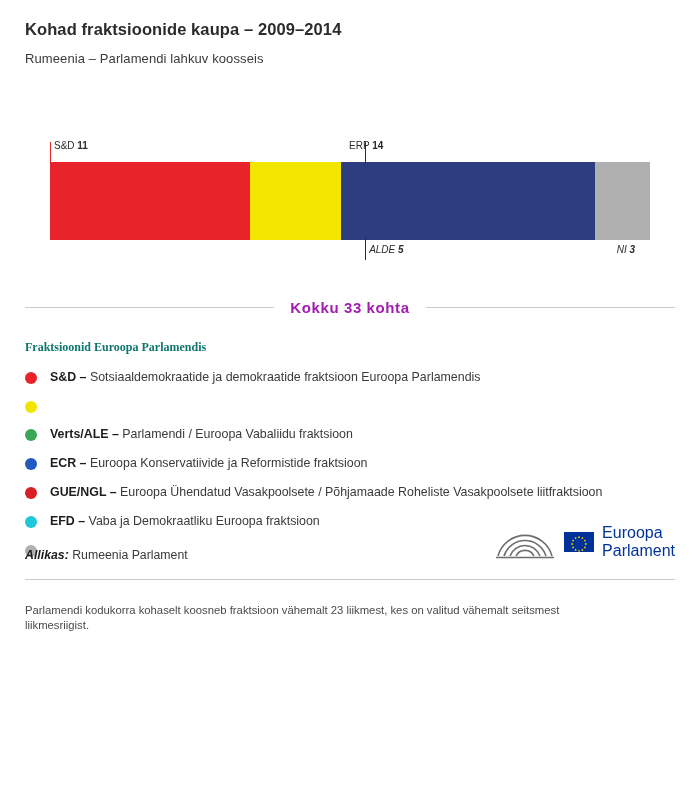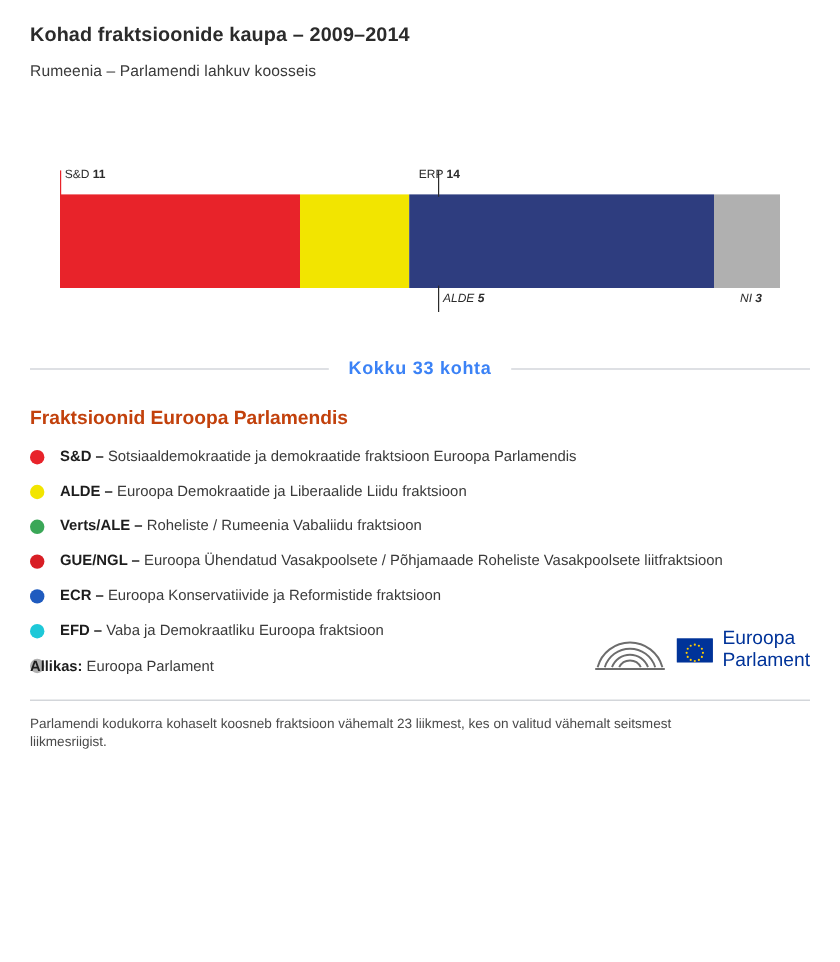--- a/index.html
+++ b/index.html
@@ -98,30 +98,31 @@
     background: #c9ccd2;
     left: 0;
     right: 0;
   }
   .total-text {
     position: relative;
     background: #ffffff;
     padding: 0 16px;
     font-size: 15px;
     font-weight: bold;
-    color: #3b82f6;
+    color: #a21caf;
     letter-spacing: 0.6px;
   }
 
   
   .legend-title {
-    font-size: 16px;
+    font-size: 12px;
     font-weight: bold;
     margin-top: 20px;
-    color: #c2410c;
+    color: #0f766e;
+    font-family: Liberation Serif, serif;
   }
   .legend {
     margin-top: 14px;
   }
   .legend-row {
     display: flex;
     align-items: flex-start;
     margin-bottom: 13px;
   }
   .dot {
@@ -145,37 +146,37 @@
 
   
   .foot-sep {
     border-top: 1px solid #c9ccd2;
     margin-top: 22px;
   }
   .note {
     font-size: 11.3px;
     line-height: 15px;
     color: #4a4a4a;
-    margin-top: 13px;
+    margin-top: 23px;
     max-width: 600px;
   }
   .source-row {
     position: absolute;
     left: 25px;
     right: 25px;
     bottom: 18px;
     display: flex;
     align-items: flex-end;
     justify-content: space-between;
   }
   .source {
     font-size: 12.3px;
     color: #3a3a3a;
   }
-  .source b { color: #1d1d1d; }
+  .source b { color: #1d1d1d; font-style: italic; }
   .ep-logo {
     display: flex;
     align-items: center;
   }
   .ep-mark {
     width: 62px;
     height: 40px;
     margin-right: 8px;
   }
   .ep-flag {
@@ -224,50 +225,49 @@
   </div>
 
   <div class="legend-title">Fraktsioonid Euroopa Parlamendis</div>
   <div class="legend" id="legend">
       <div class="legend-row">
         <span class="dot" style="background: rgb(232, 35, 42);"></span>
         <div class="legend-text"><span class="abbr">S&amp;D –</span><span> Sotsiaaldemokraatide ja demokraatide fraktsioon Euroopa Parlamendis</span></div>
       </div>
       <div class="legend-row">
         <span class="dot" style="background: rgb(242, 229, 0);"></span>
-        <div class="legend-text"><span class="abbr">ALDE –</span><span> Euroopa Demokraatide ja Liberaalide Liidu fraktsioon</span></div>
       </div>
       <div class="legend-row">
         <span class="dot" style="background: rgb(58, 167, 87);"></span>
-        <div class="legend-text"><span class="abbr">Verts/ALE –</span><span> Roheliste / Rumeenia Vabaliidu fraktsioon</span></div>
+        <div class="legend-text"><span class="abbr">Verts/ALE –</span><span> Parlamendi / Euroopa Vabaliidu fraktsioon</span></div>
+      </div>
+      <div class="legend-row">
+        <span class="dot" style="background: rgb(31, 91, 191);"></span>
+        <div class="legend-text"><span class="abbr">ECR –</span><span> Euroopa Konservatiivide ja Reformistide fraktsioon</span></div>
       </div>
       <div class="legend-row">
         <span class="dot" style="background: rgb(216, 30, 37);"></span>
         <div class="legend-text"><span class="abbr">GUE/NGL –</span><span> Euroopa Ühendatud Vasakpoolsete / Põhjamaade Roheliste Vasakpoolsete liitfraktsioon</span></div>
-      </div>
-      <div class="legend-row">
-        <span class="dot" style="background: rgb(31, 91, 191);"></span>
-        <div class="legend-text"><span class="abbr">ECR –</span><span> Euroopa Konservatiivide ja Reformistide fraktsioon</span></div>
       </div>
       <div class="legend-row">
         <span class="dot" style="background: rgb(30, 200, 216);"></span>
         <div class="legend-text"><span class="abbr">EFD –</span><span> Vaba ja Demokraatliku Euroopa fraktsioon</span></div>
       </div>
       <div class="legend-row">
         <span class="dot" style="background: rgb(176, 176, 176);"></span>
       </div>
     </div>
 
   <div class="foot-sep"></div>
   <div class="note">Parlamendi kodukorra kohaselt koosneb fraktsioon vähemalt 23 liikmest, kes on valitud vähemalt seitsmest liikmesriigist.</div>
 
   <div class="source-row">
     <div class="source">
       <b>Allikas:</b>
-      <span>Euroopa Parlament</span>
+      <span>Rumeenia Parlament</span>
     </div>
     <div class="ep-logo">
       <svg class="ep-mark" viewBox="0 0 62 40">
         <g fill="none" stroke="#6d6d6d" stroke-width="1.6">
           <path d="M4 34 A28 28 0 0 1 58 34"></path>
           <path d="M10 34 A22 22 0 0 1 52 34"></path>
           <path d="M16 34 A16 16 0 0 1 46 34"></path>
           <path d="M22 34 A10 10 0 0 1 40 34"></path>
         </g>
         <line x1="2" y1="35.5" x2="60" y2="35.5" stroke="#6d6d6d" stroke-width="1.6"></line>

